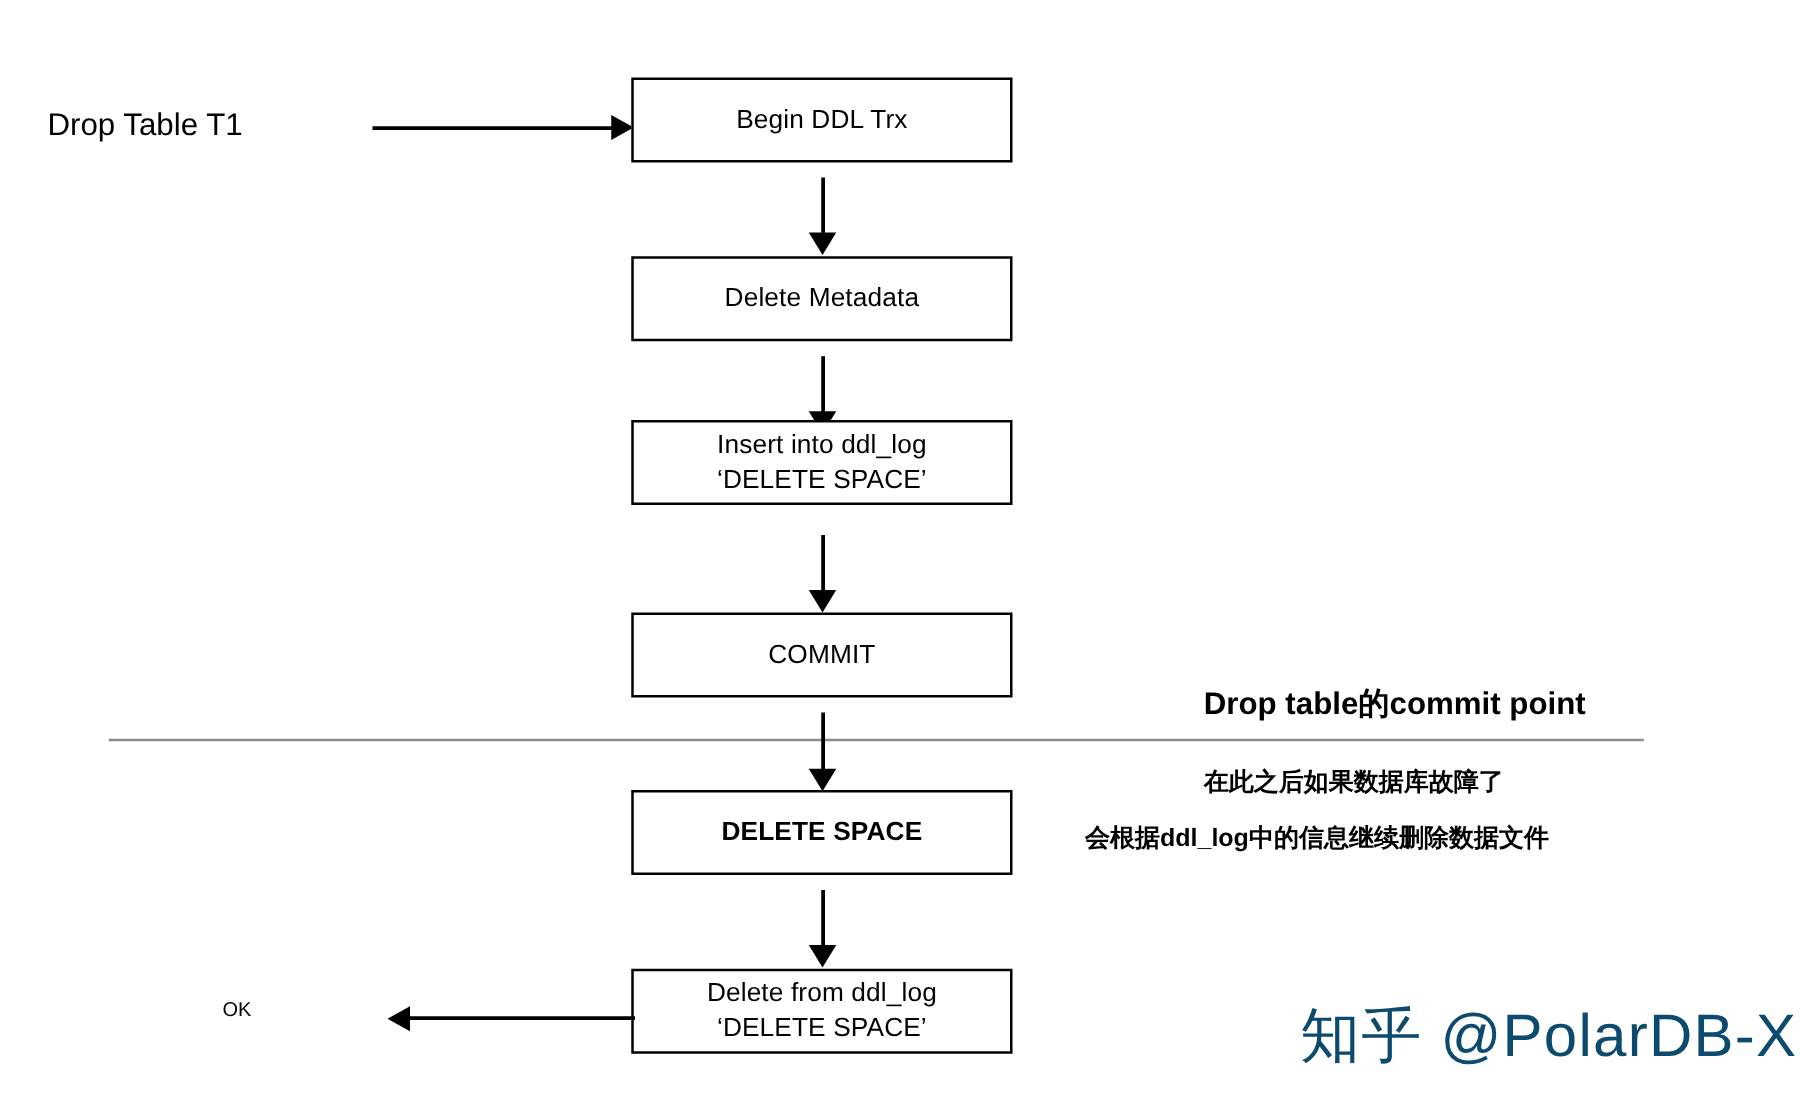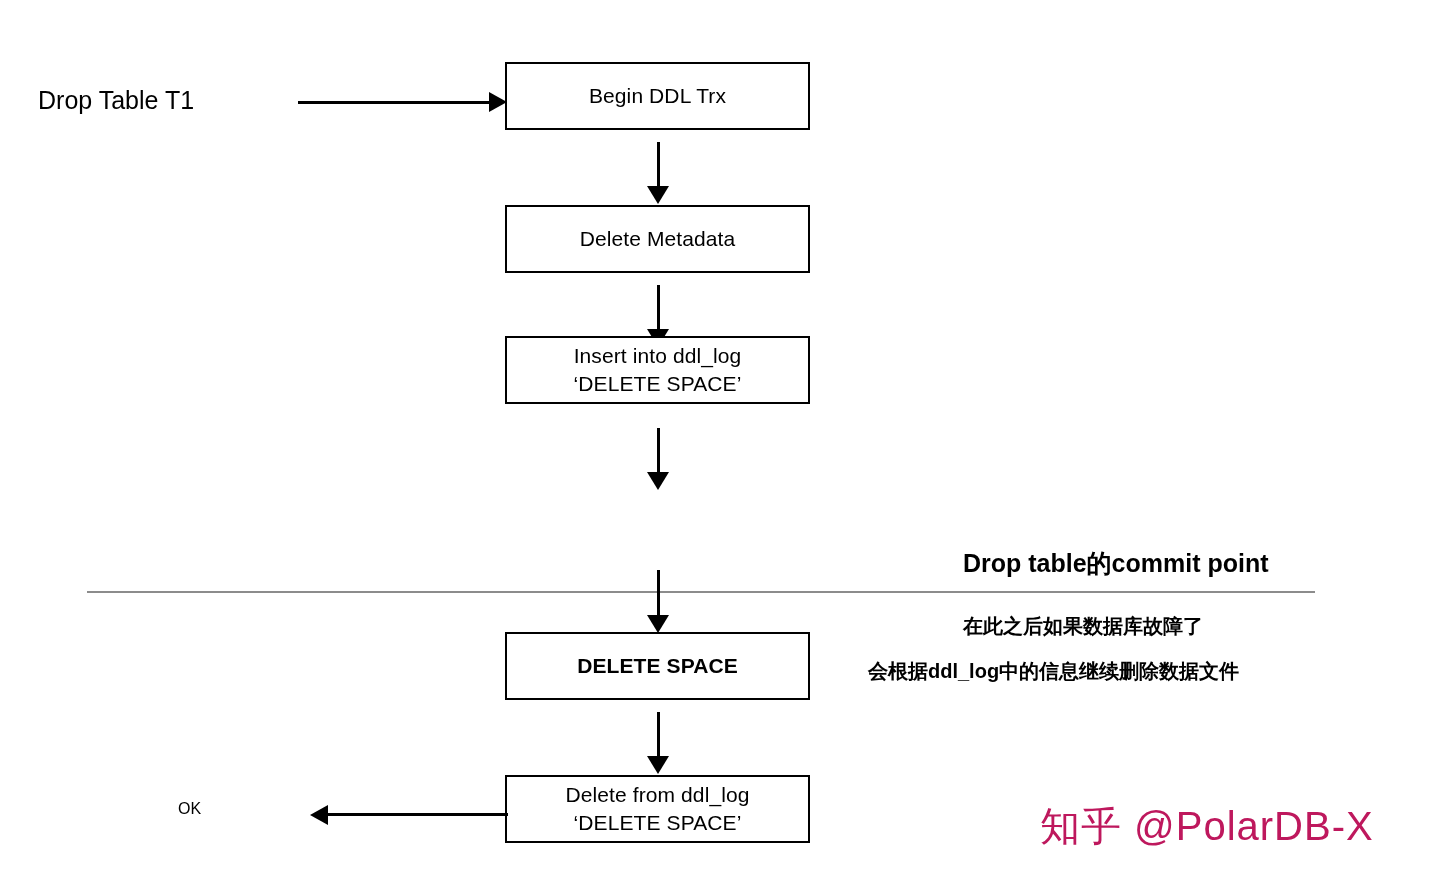--- a/index.html
+++ b/index.html
@@ -101,22 +101,22 @@
   
   .divider {
     position: absolute;
     height: 2px;
     background: #8c8c8c;
   }
 
   
   .watermark {
     position: absolute;
-    font-size: 40px;
-    color: #be185d;
+    font-size: 48px;
+    color: #0c4a6e;
     white-space: nowrap;
     letter-spacing: 1px;
     line-height: 1;
     user-select: none;
   }
 </style>
 </head>
 <body>
 
 <div id="canvas">
@@ -140,20 +140,23 @@
   <div class="arrow-down" style="top:329px;"></div>
 
   <div class="node" style="top:336px;">
     <span>Insert into ddl_log</span>
     <span class="line2">‘DELETE SPACE’</span>
   </div>
 
   <div class="vline" style="top:428px; height:45px;"></div>
   <div class="arrow-down" style="top:472px;"></div>
 
+  <div class="node" style="top:490px;">
+    <span>COMMIT</span>
+  </div>
 
   <div class="divider" style="left:87px; top:591px; width:1228px;"></div>
   <div class="annot" style="left:963px; top:551px;">Drop table的commit point</div>
 
   <div class="vline" style="top:570px; height:46px;"></div>
   <div class="arrow-down" style="top:615px;"></div>
 
   <div class="node" style="top:632px;font-weight:bold;">
     <span>DELETE SPACE</span>
   </div>

